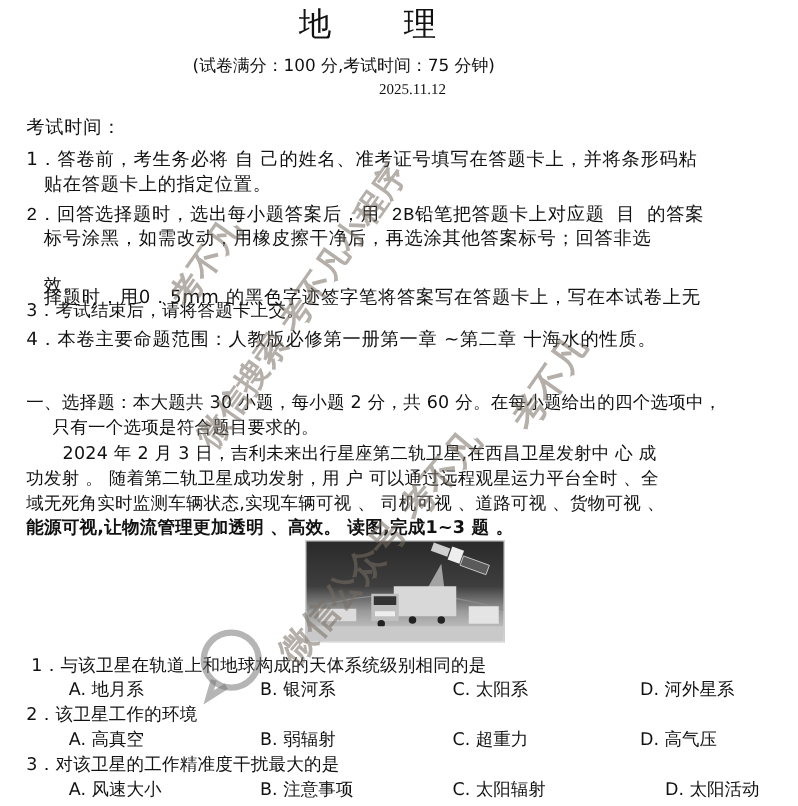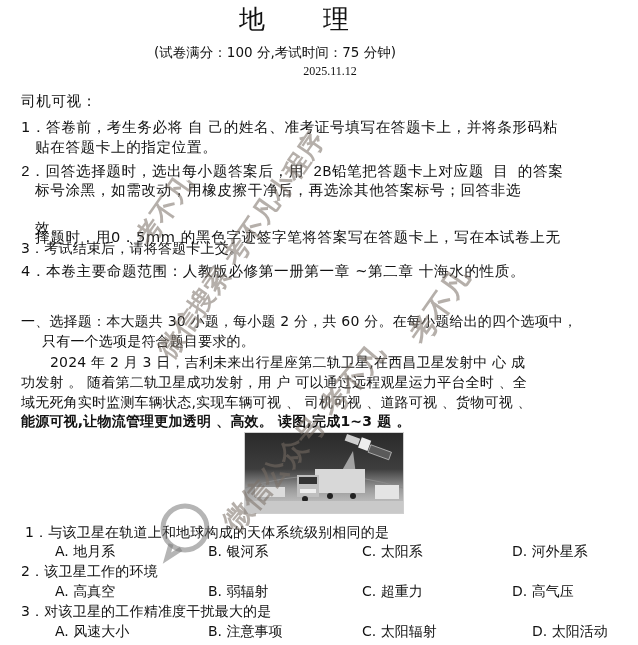--- a/index.html
+++ b/index.html
@@ -32,21 +32,21 @@
 </style>
 </head>
 <body>
 
 <div class="abs title">
   <span>地</span><span class="gap"></span><span>理</span>
 </div>
 <div class="abs subtitle">(试卷满分：100 分,考试时间：75 分钟)</div>
 <div class="abs date">2025.11.12</div>
 
-<div class="abs t15" style="top:92px;left:21px;">司机可视：</div>
+<div class="abs t15" style="top:92px;left:21px;">考试时间：</div>
 <div class="abs t15" style="top:118px;left:21px;">1．答卷前，考生务必将 自 己的姓名、准考证号填写在答题卡上，并将条形码粘</div>
 <div class="abs t15" style="top:138px;left:35px;">贴在答题卡上的指定位置。</div>
 <div class="abs t15" style="top:162px;left:21px;font-family:Liberation Mono, monospace;">2．回答选择题时，选出每小题答案后，用 2B铅笔把答题卡上对应题 目 的答案</div>
 <div class="abs t15" style="top:181px;left:35px;">标号涂黑，如需改动，用橡皮擦干净后，再选涂其他答案标号；回答非选</div>
 <div class="abs t15" style="top:200px;left:35px;margin-top:28px;">择题时，用0．5mm 的黑色字迹签字笔将答案写在答题卡上，写在本试卷上无</div>
 <div class="abs t15" style="top:219px;left:35px;">效。</div>
 <div class="abs t14" style="top:240px;left:21px;">3．考试结束后，请将答题卡上交。</div>
 <div class="abs t15" style="top:262px;left:21px;">4．本卷主要命题范围：人教版必修第一册第一章 ~第二章 十海水的性质。</div>
 
 <div class="abs t14" style="top:313px;left:21px;">一、选择题：本大题共 30 小题，每小题 2 分，共 60 分。在每小题给出的四个选项中，</div>

